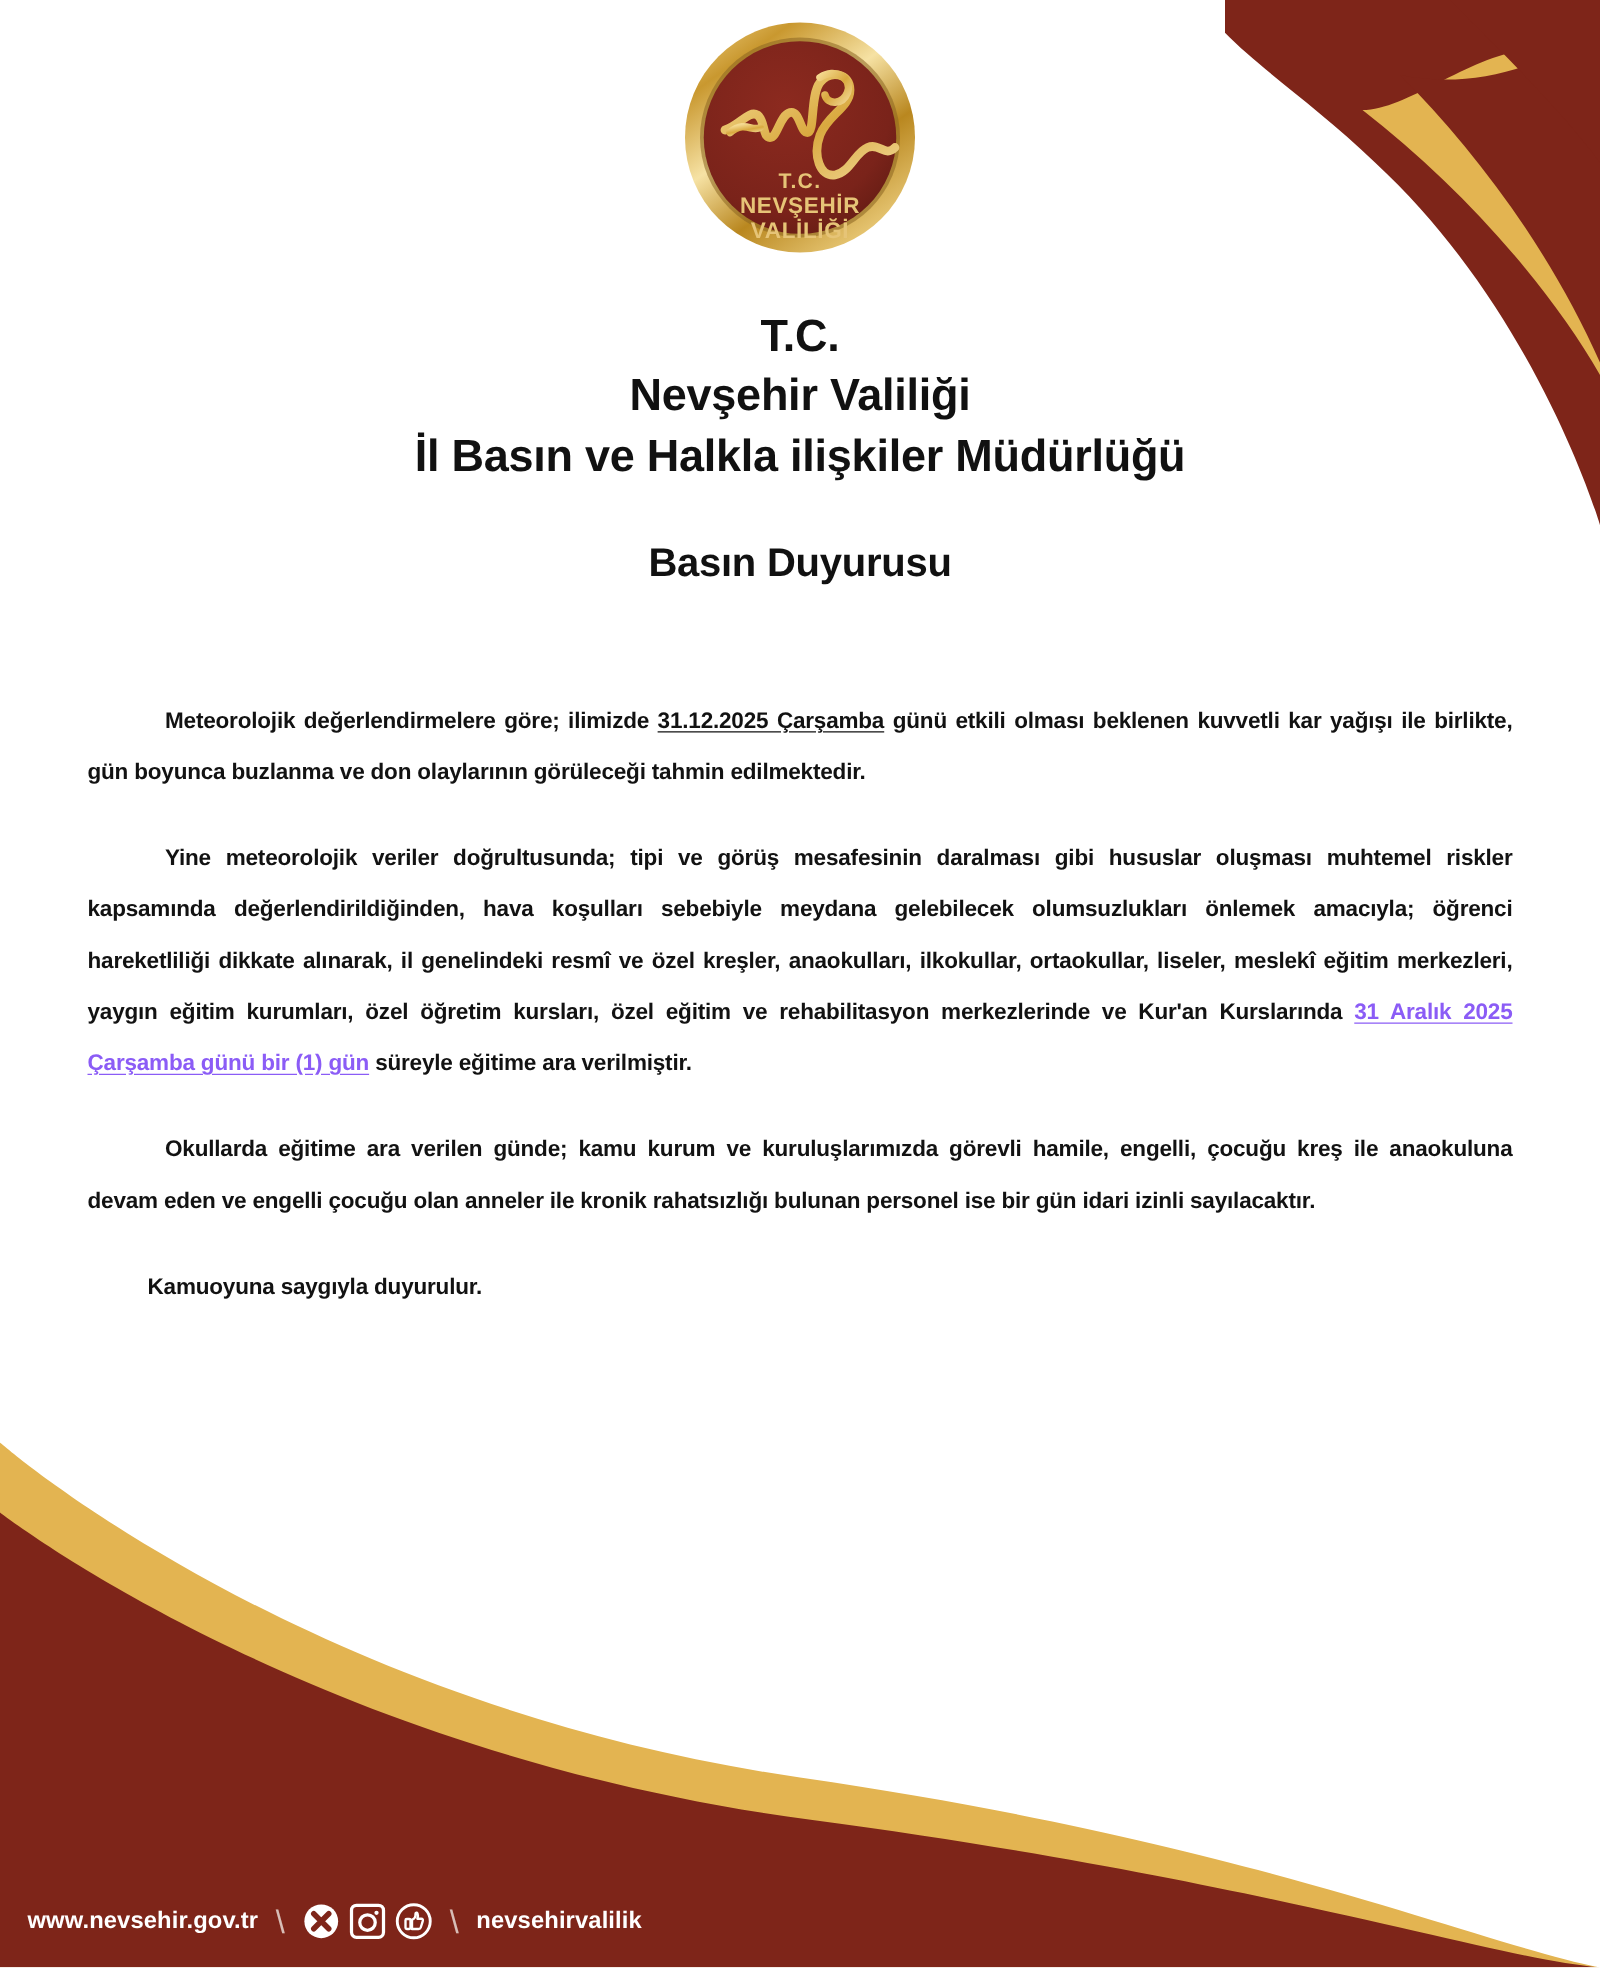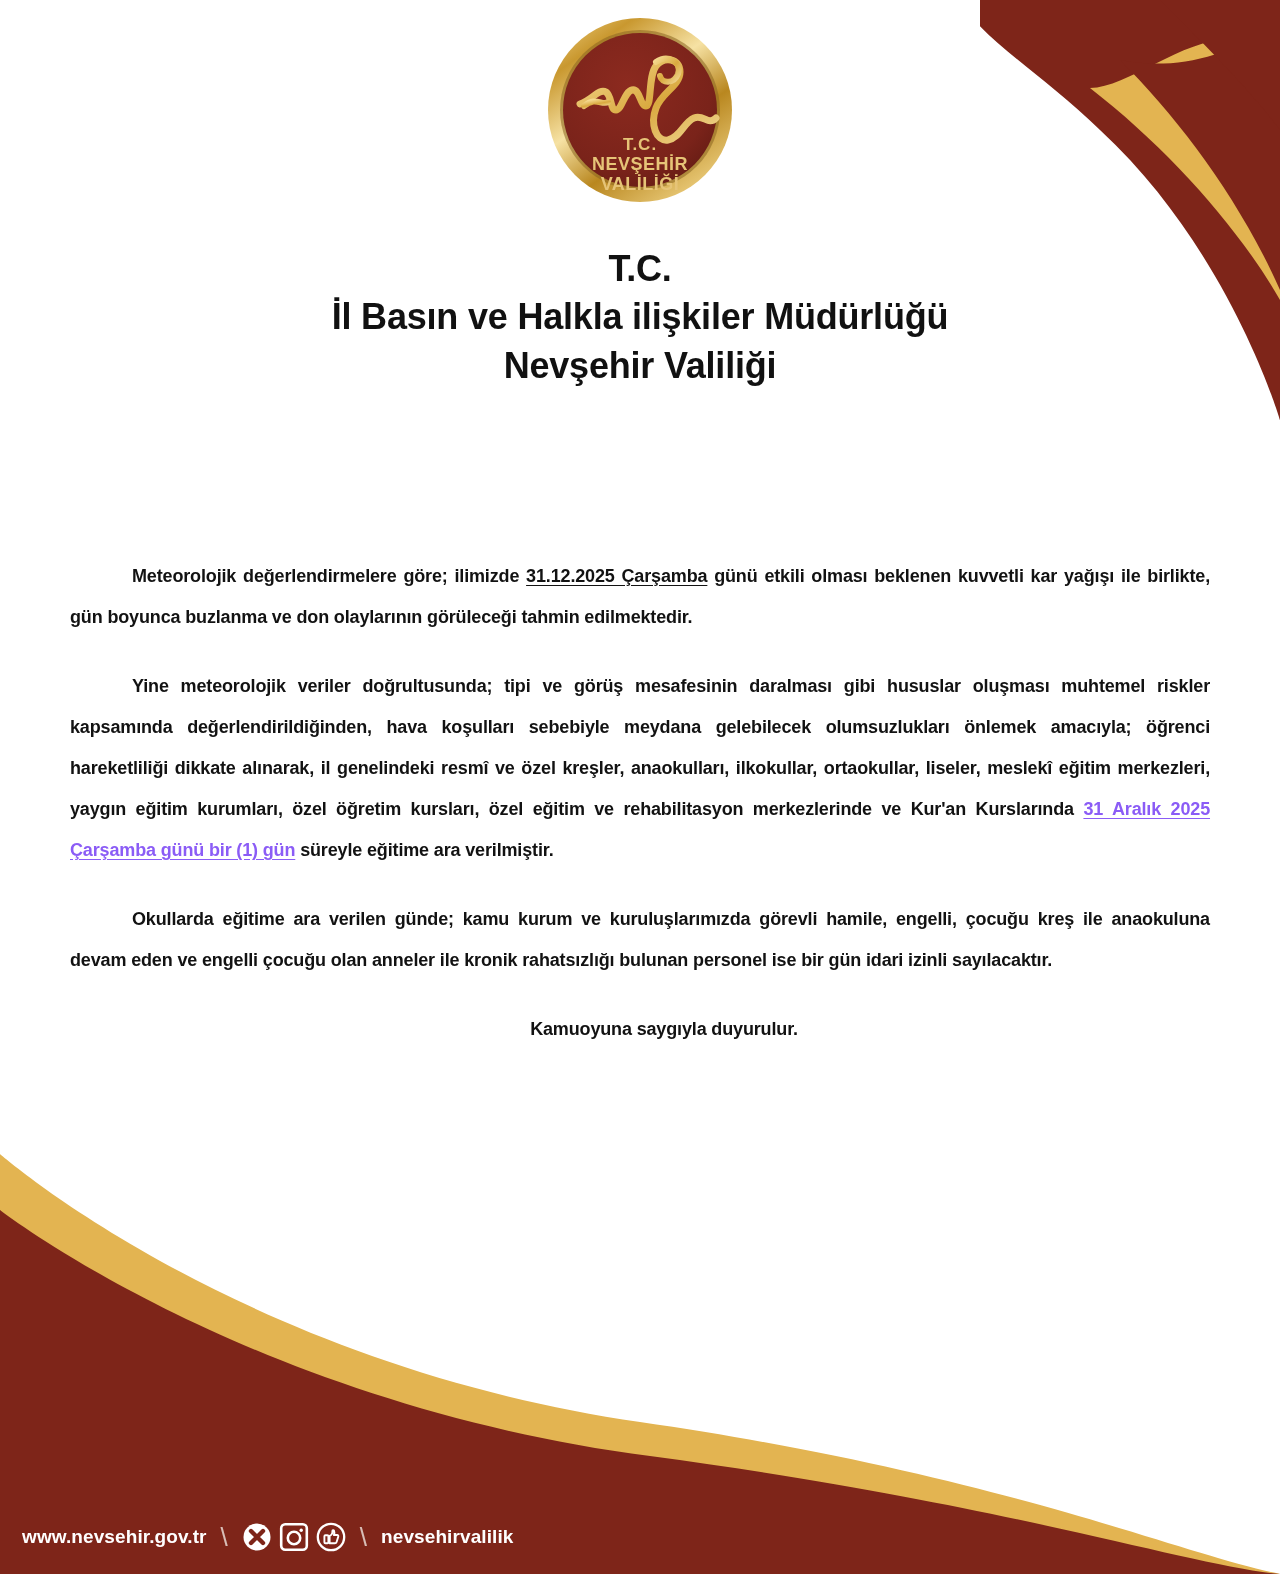--- a/index.html
+++ b/index.html
@@ -76,21 +76,21 @@
     width: 1140px;
     color: #121212;
     font-size: 18px;
     font-weight: bold;
     line-height: 41px;
     text-align: justify;
     letter-spacing: -0.15px;
   }
   .body-text p { margin: 0 0 28px 0; text-indent: 62px; }
   .body-text p.last { margin-bottom: 0; text-align: left; }
-  .body-text p.closing { text-align: center; text-indent: 48px; margin-top: 25px; }
+  .body-text p.closing { text-align: left; text-indent: 48px; margin-top: 25px; }
   .u { text-decoration: underline; text-underline-offset: 3px; }
   .hl {
     color: #8b5cf6;
     text-decoration: underline;
     text-underline-offset: 3px;
   }
 
   
   .footer {
     position: absolute;
@@ -179,22 +179,23 @@
       <path d="M112 48 C124 40 138 48 134 60 C130 70 118 70 116 62" fill="none" stroke="url(#goldInk)" stroke-width="6" stroke-linecap="round"></path>
       <path d="M40 92 C52 82 58 92 64 88" fill="none" stroke="url(#goldInk)" stroke-width="6" stroke-linecap="round"></path>
       <text x="96" y="136" text-anchor="middle" font-family="Liberation Sans, sans-serif" font-size="17" font-weight="bold" fill="#e6c477" letter-spacing="1">T.C.</text>
       <text x="96" y="156" text-anchor="middle" font-family="Liberation Sans, sans-serif" font-size="18" font-weight="bold" fill="#e6c477" letter-spacing="0.5">NEVŞEHİR</text>
       <text x="96" y="176" text-anchor="middle" font-family="Liberation Sans, sans-serif" font-size="18" font-weight="bold" fill="#e6c477" letter-spacing="0.5">VALİLİĞİ</text>
     </svg>
   </div>
 
   <div class="header">
     <div class="line h-tc">T.C.</div>
+    <div class="line h-org">Nevşehir Valiliği</div>
     <div class="line h-dept">İl Basın ve Halkla ilişkiler Müdürlüğü</div>
-    <div class="line h-org">Nevşehir Valiliği</div>
+    <div class="line h-sub">Basın Duyurusu</div>
   </div>
 
   <div class="body-text">
     <p><span>Meteorolojik değerlendirmelere göre; ilimizde </span><span class="u">31.12.2025 Çarşamba</span><span> günü etkili olması beklenen kuvvetli kar yağışı ile birlikte, gün boyunca buzlanma ve don olaylarının görüleceği tahmin edilmektedir.</span></p>
 
     <p><span>Yine meteorolojik veriler doğrultusunda; tipi ve görüş mesafesinin daralması gibi hususlar oluşması muhtemel riskler kapsamında değerlendirildiğinden, hava koşulları sebebiyle meydana gelebilecek olumsuzlukları önlemek amacıyla; öğrenci hareketliliği dikkate alınarak, il genelindeki resmî ve özel kreşler, anaokulları, ilkokullar, ortaokullar, liseler, meslekî eğitim merkezleri, yaygın eğitim kurumları, özel öğretim kursları, özel eğitim ve rehabilitasyon merkezlerinde ve Kur'an Kurslarında </span><span class="hl">31 Aralık 2025 Çarşamba günü bir (1) gün</span><span> süreyle eğitime ara verilmiştir.</span></p>
 
     <p>Okullarda eğitime ara verilen günde; kamu kurum ve kuruluşlarımızda görevli hamile, engelli, çocuğu kreş ile anaokuluna devam eden ve engelli çocuğu olan anneler ile kronik rahatsızlığı bulunan personel ise bir gün idari izinli sayılacaktır.</p>
 
     <p class="closing last">Kamuoyuna saygıyla duyurulur.</p>

